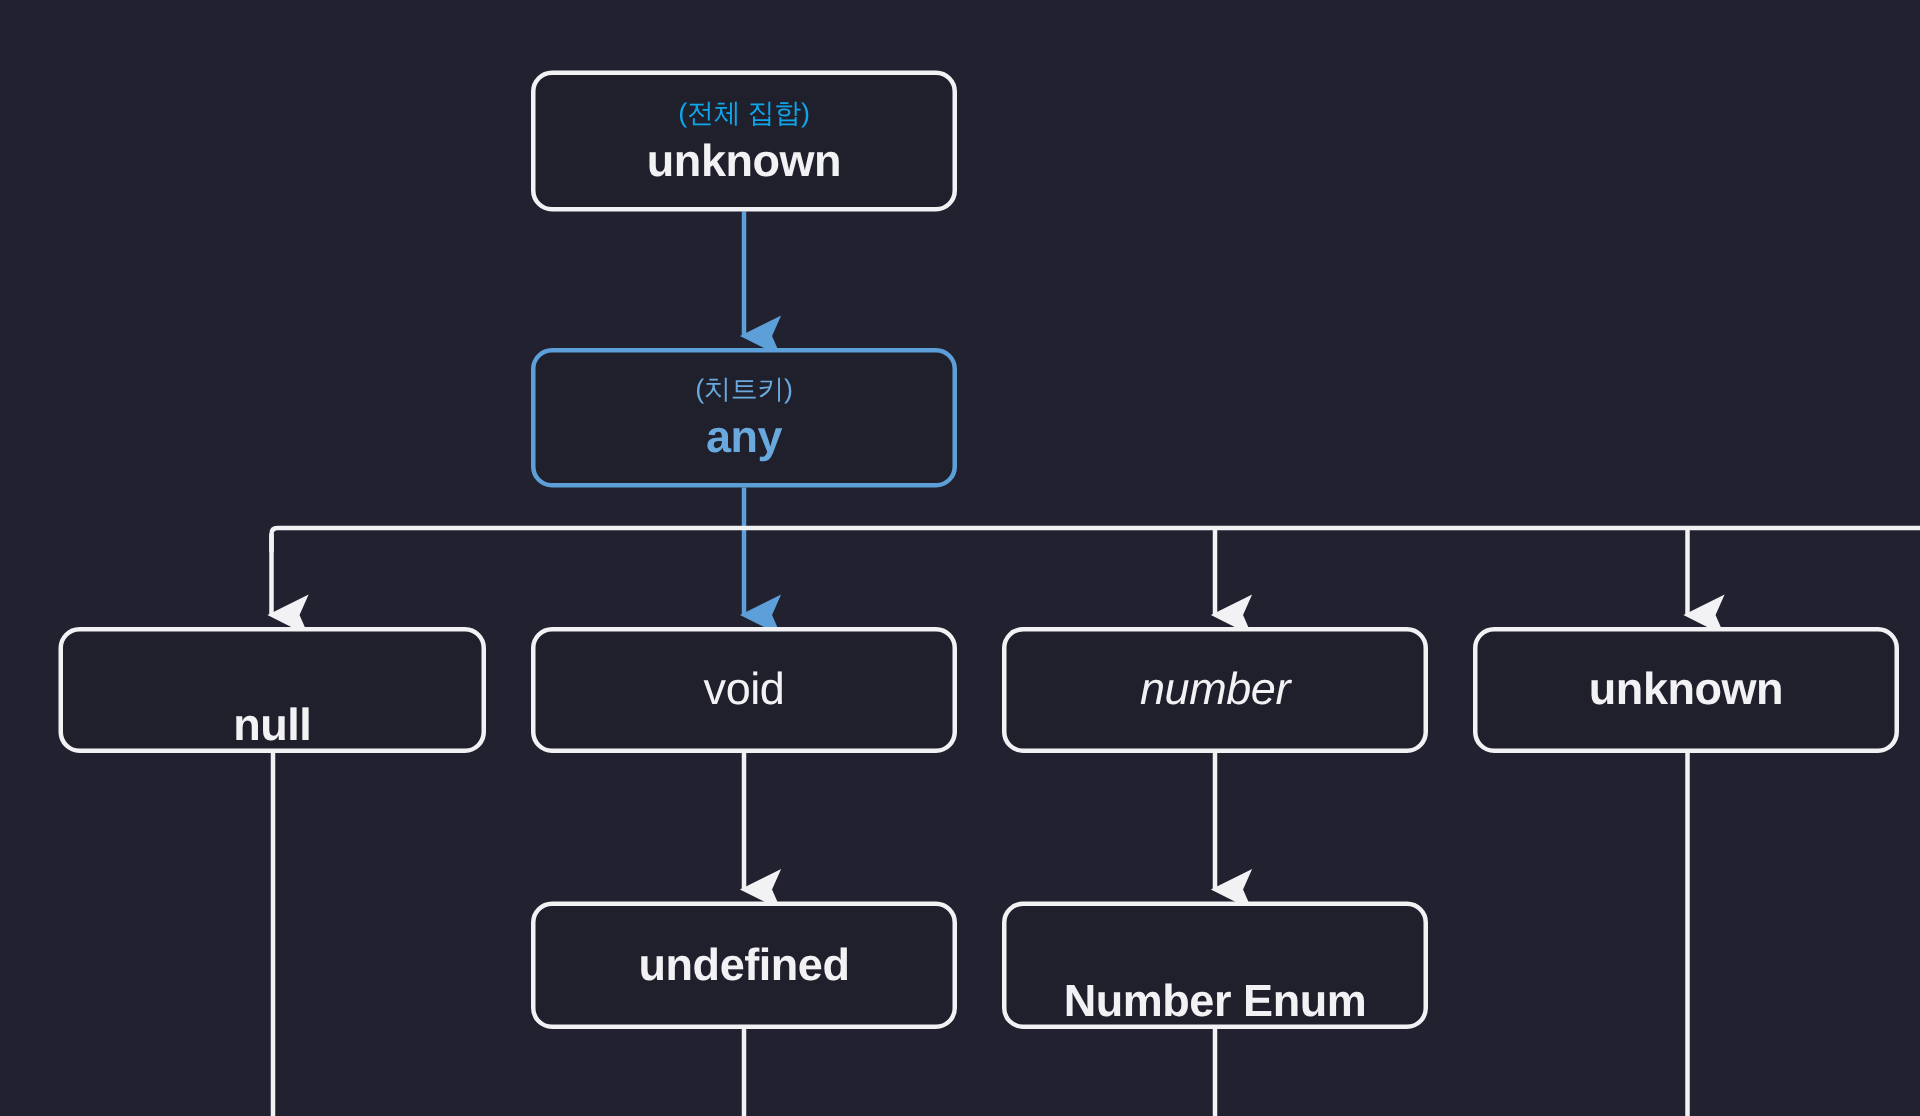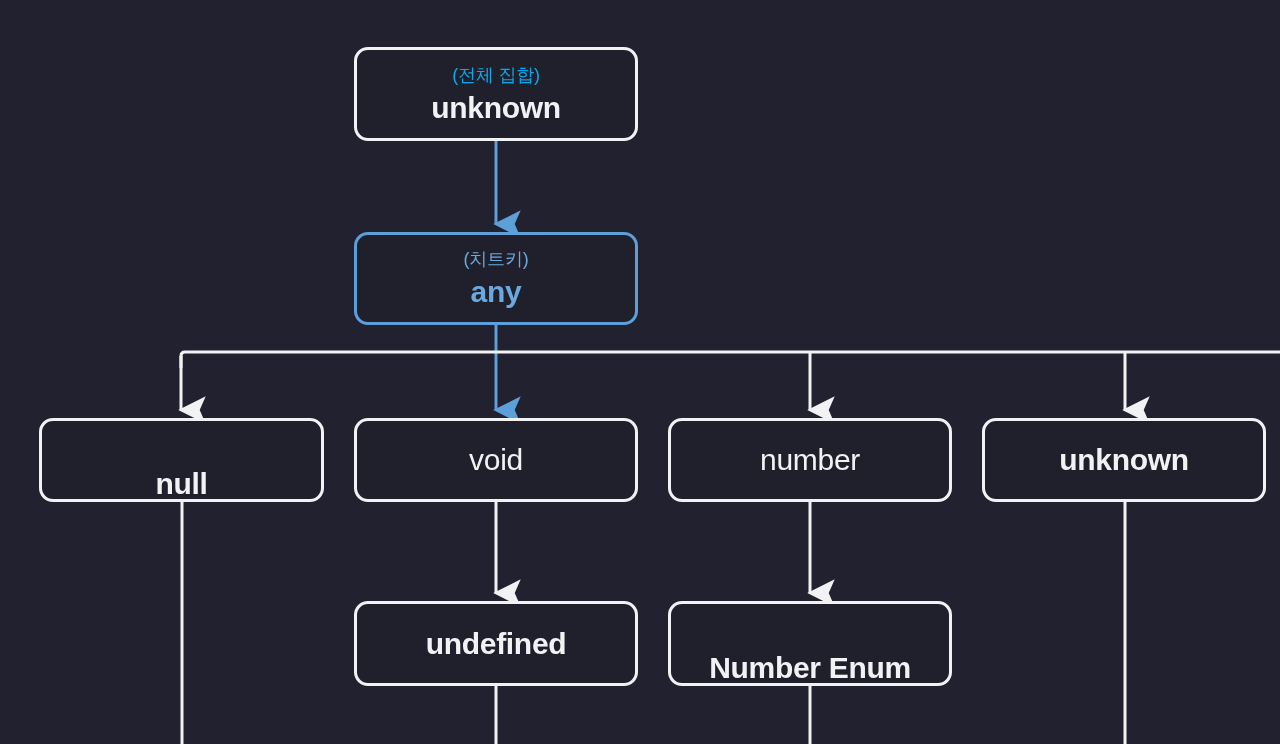--- a/index.html
+++ b/index.html
@@ -63,21 +63,21 @@
     white-space: nowrap;
   }
   .node .main.regular {
     font-weight: 500;
   }
   
   #node-unknown   { left: 354px; top: 47px;  width: 284px; height: 94px; }
   #node-any       { left: 354px; top: 232px; width: 284px; height: 93px; }
   #node-null      { left: 39px;  top: 418px; width: 285px; height: 84px; justify-content: flex-end; }
   #node-void      { left: 354px; top: 418px; width: 284px; height: 84px; }
-  #node-number    { left: 668px; top: 418px; width: 284px; height: 84px; }
+  #node-number    { left: 668px; top: 418px; width: 284px; height: 84px; font-style: italic; }
   #node-bigint    { left: 982px; top: 418px; width: 284px; height: 84px; }
   #node-undefined { left: 354px; top: 601px; width: 284px; height: 85px; align-items: center; }
   #node-numenum   { left: 668px; top: 601px; width: 284px; height: 85px; justify-content: flex-end; }
 </style>
 </head>
 <body>
 
 <div id="canvas">
 
   <svg id="edges" viewBox="0 0 1280 744" width="1280" height="744" aria-hidden="true">

